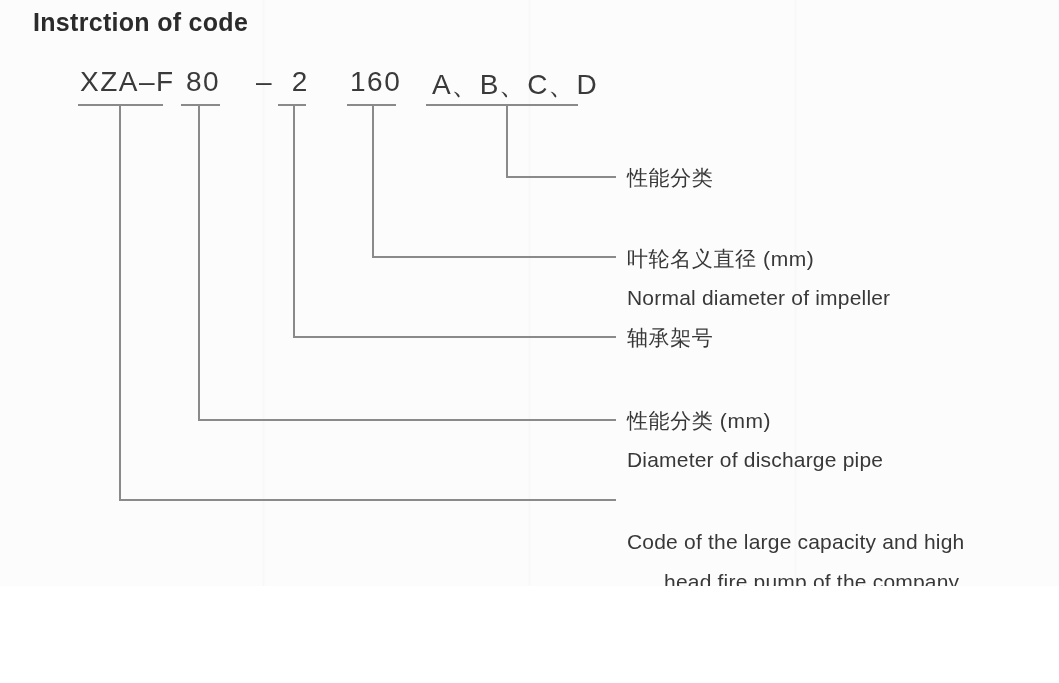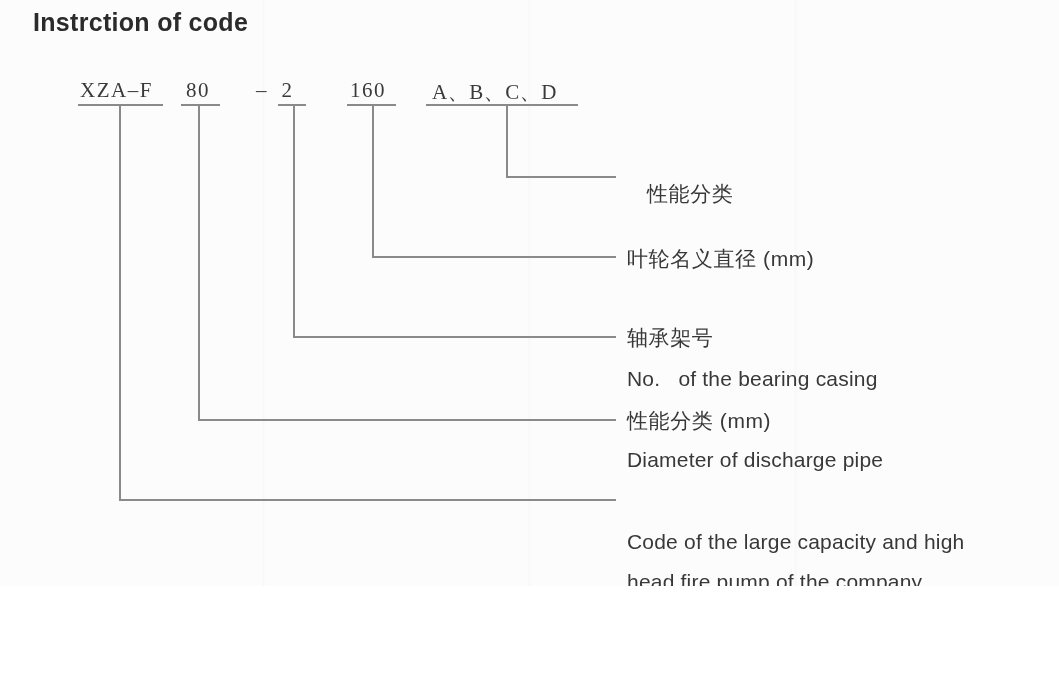--- a/index.html
+++ b/index.html
@@ -23,26 +23,25 @@
     left: 33px;
     top: 8px;
     font-size: 25px;
     font-weight: 700;
     color: #2b2b2b;
     letter-spacing: 0.3px;
     white-space: pre;
   }
   .code-seg {
     position: absolute;
-    top: 78px;
-    font-size: 21px;
+    top: 66px;
+    font-size: 28px;
     color: #3a3a3a;
     letter-spacing: 1.5px;
     white-space: pre;
-    font-family: Liberation Serif, serif;
   }
   .seg1 { left: 80px; }
   .seg2 { left: 186px; }
   .seg3 { left: 256px; }
   .seg4 { left: 350px; }
   .seg5 { left: 432px; letter-spacing: 0.5px; }
   .rule {
     position: absolute;
     background: #8a8a8a;
   }
@@ -90,28 +89,28 @@
   <div class="rule v" style="left:293px; top:104px; height:234px;"></div>
   <div class="rule v" style="left:372px; top:104px; height:154px;"></div>
   <div class="rule v" style="left:506px; top:104px; height:74px;"></div>
 
   <div class="rule h" style="left:506px; top:176px; width:110px;"></div>
   <div class="rule h" style="left:372px; top:256px; width:244px;"></div>
   <div class="rule h" style="left:293px; top:336px; width:323px;"></div>
   <div class="rule h" style="left:198px; top:419px; width:418px;"></div>
   <div class="rule h" style="left:119px; top:499px; width:497px;"></div>
 
-  <div class="label zh" style="top:180px;margin-left:20px;">性能分类</div>
+  <div class="label zh" style="top:164px;">性能分类</div>
 
   <div class="label zh" style="top:245px;">叶轮名义直径 (mm)</div>
+  <div class="label" style="top:286px;">Normal diameter of impeller</div>
 
   <div class="label zh" style="top:324px;">轴承架号</div>
-  <div class="label" style="top:367px;">No.   of the bearing casing</div>
 
   <div class="label zh" style="top:407px;">性能分类 (mm)</div>
   <div class="label" style="top:448px;">Diameter of discharge pipe</div>
 
   <div class="label" style="top:530px;">Code of the large capacity and high</div>
-  <div class="label" style="top:570px;">head fire pump of the company</div>
+  <div class="label" style="top:570px;margin-left:37px;">head fire pump of the company</div>
 
   <div class="bottom-rule"></div>
 
 </div>
 
 </body></html>

